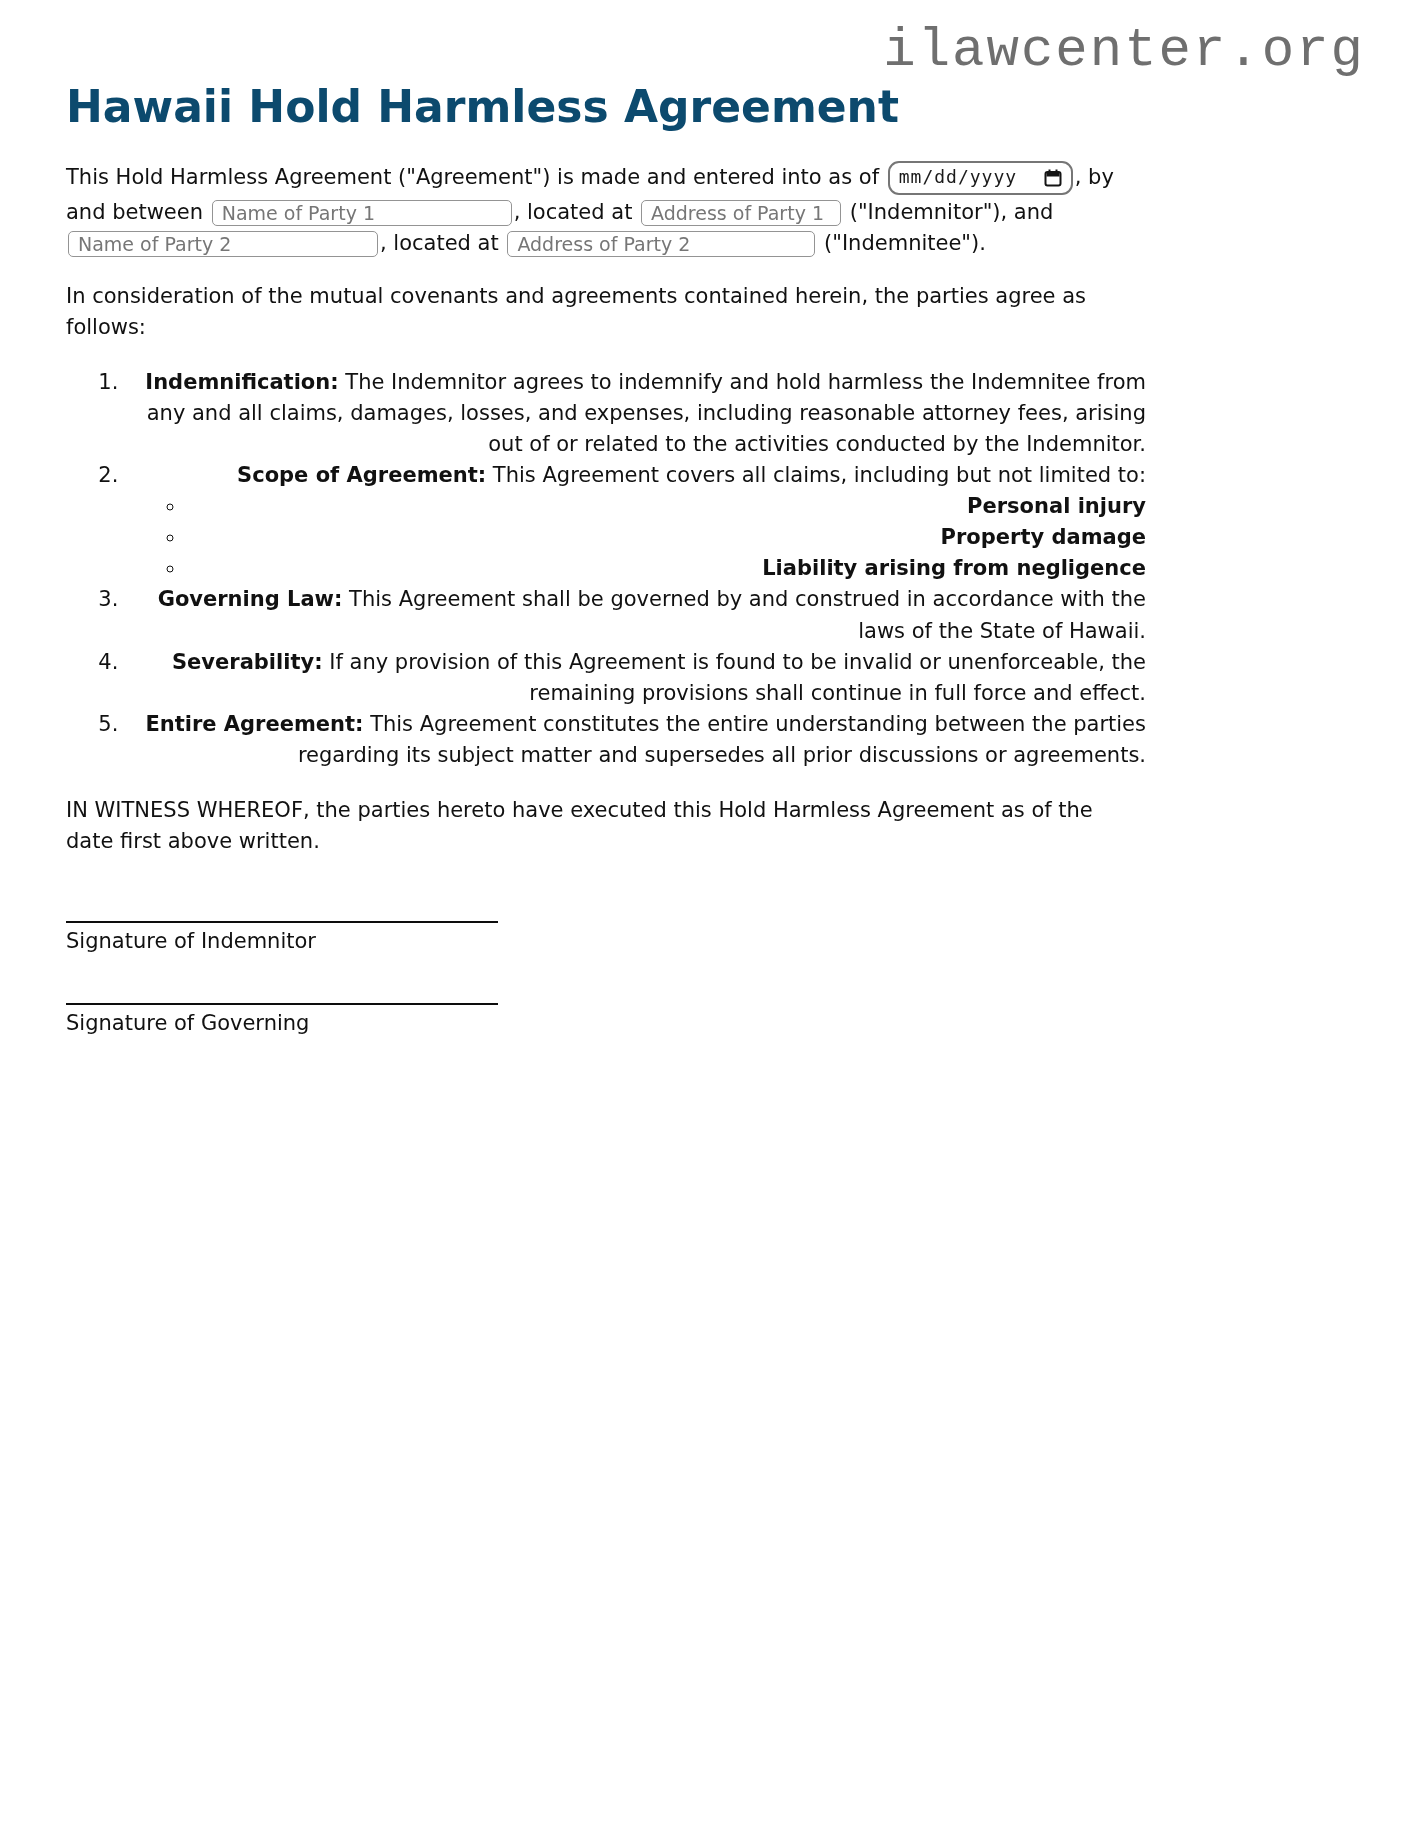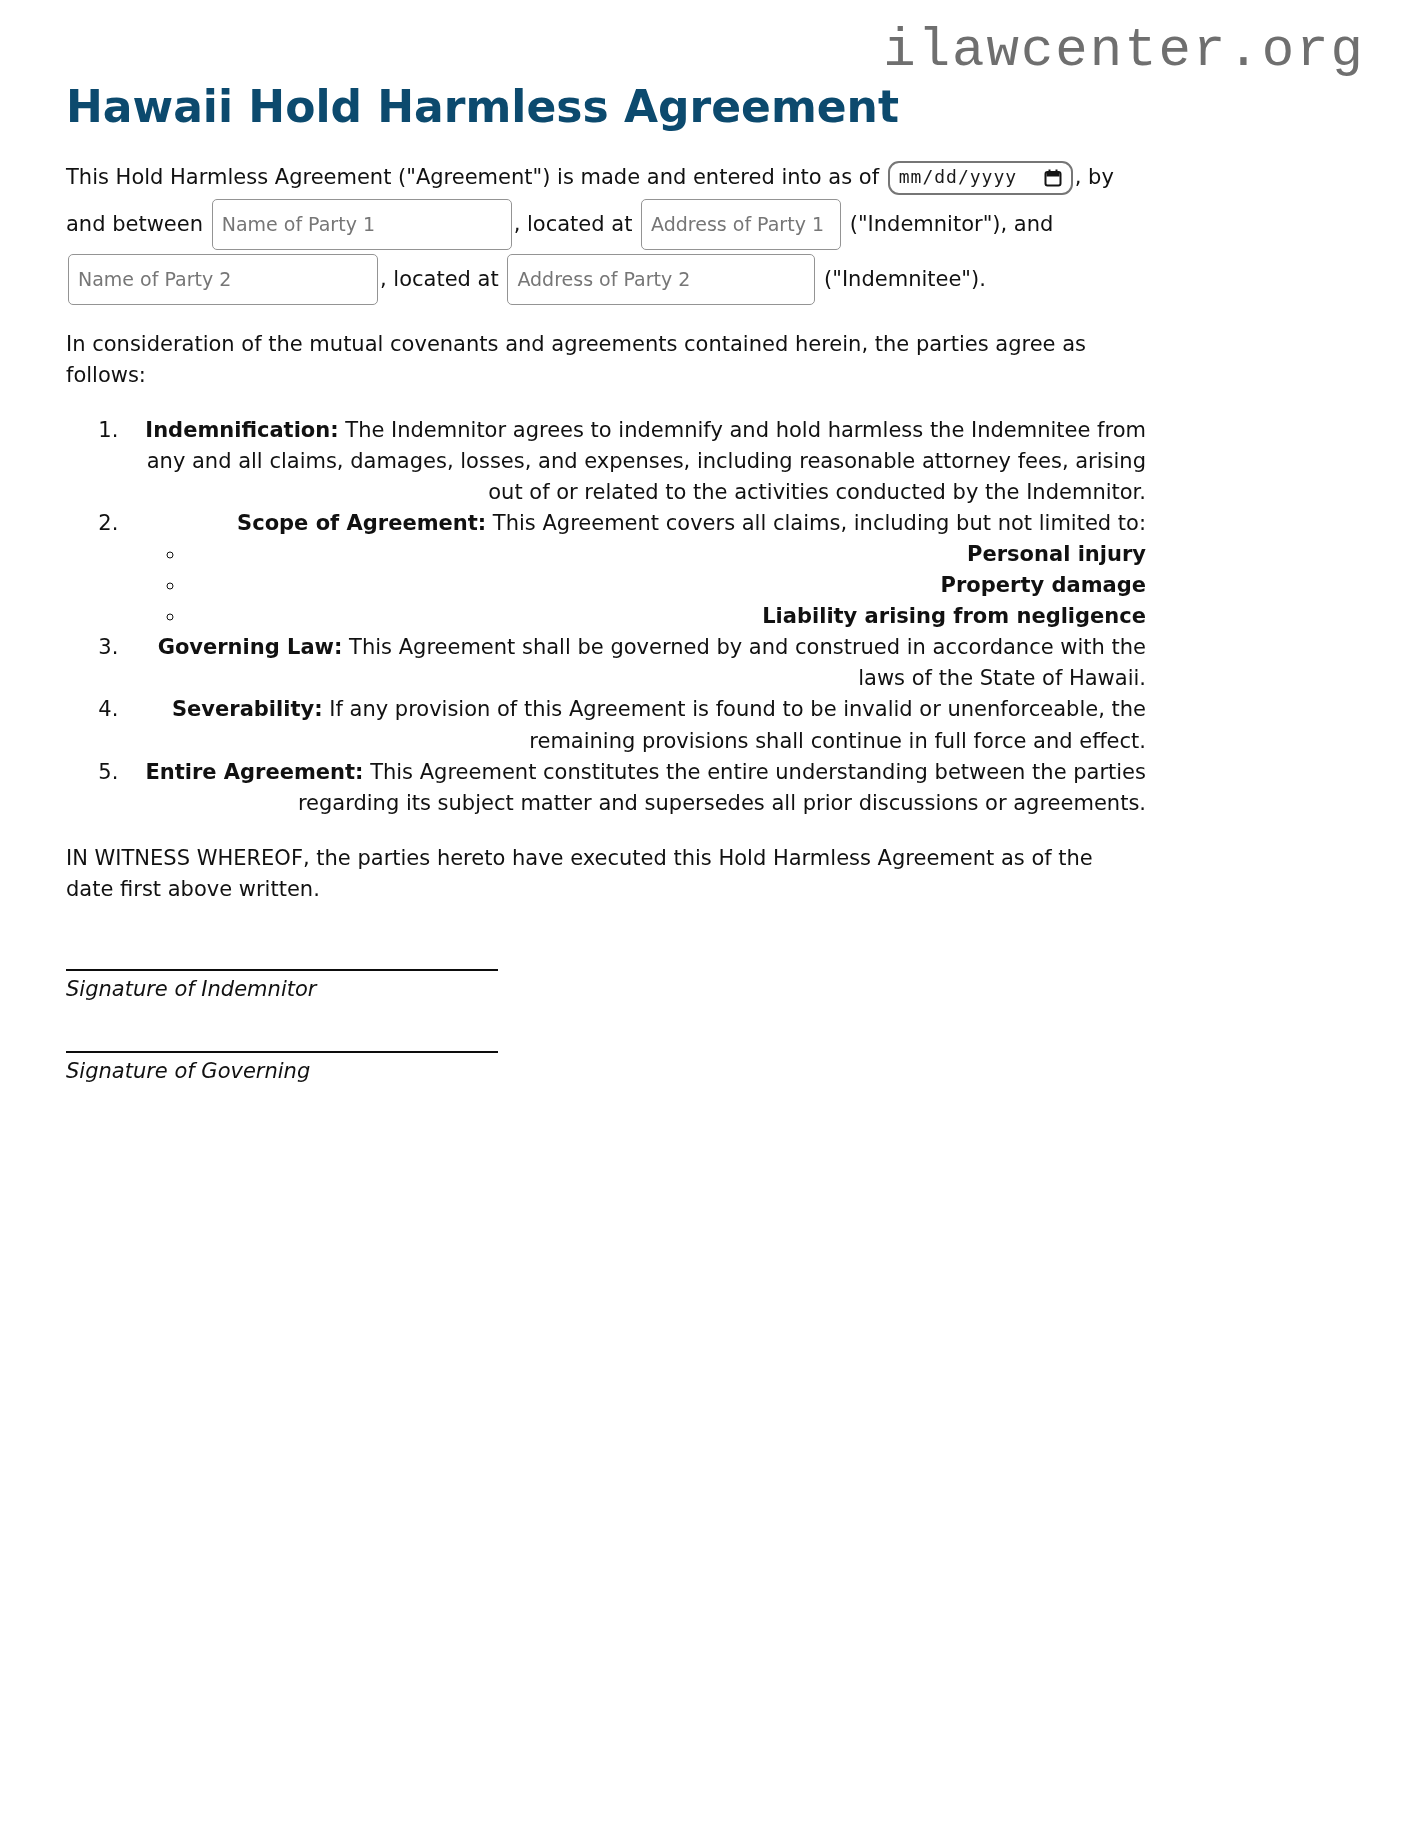--- a/index.html
+++ b/index.html
@@ -38,21 +38,21 @@
   .content {
     margin-left: 66px;
     width: 1080px;
   }
   p { margin: 22px 0; }
   .intro { margin-top: 26px; }
   input.text-field {
     font-family: "DejaVu Sans", sans-serif;
     font-size: 19px;
     color: #3a3a3a;
-    height: 51px;
+    height: 26px;
     padding: 0 9px;
     border: 1.5px solid #949494;
     border-radius: 5px;
     background: #ffffff;
     vertical-align: middle;
     margin: 2px 2px;
     outline: none;
   }
   input.text-field::placeholder { color: #767676; opacity: 1; }
   .w-name1 { width: 300px; }
@@ -86,21 +86,21 @@
   }
   ol.clauses > li { margin: 0; padding-left: 2px; text-align: right; }
   ol.clauses ul {
     list-style-type: circle;
     margin: 0;
     padding-left: 59px;
     font-weight: bold;
   }
   .witness { margin-top: 24px; }
   .signatures { margin-top: 64px; }
-  .sig-block { margin-bottom: 46px; font-style: italic; }
+  .sig-block { margin-bottom: 46px; }
   .sig-line {
     width: 432px;
     height: 0;
     border-bottom: 2.5px solid #0d0d0d;
   }
   .sig-label { margin-top: 3px; }
 </style>
 </head>
 <body>
 

